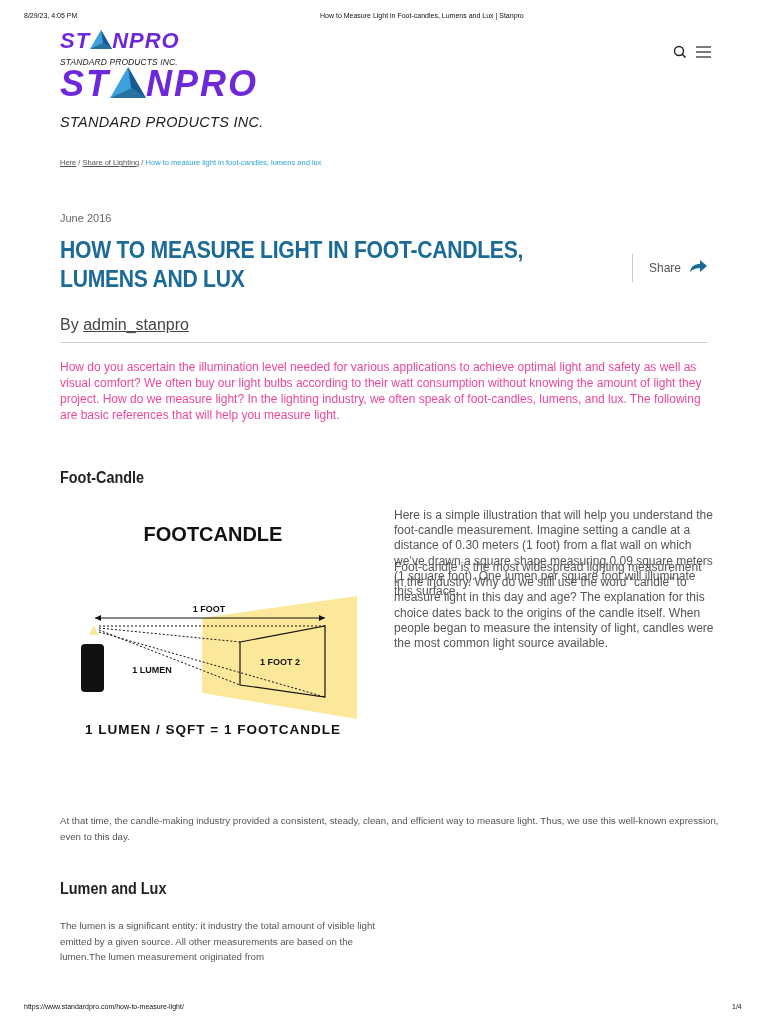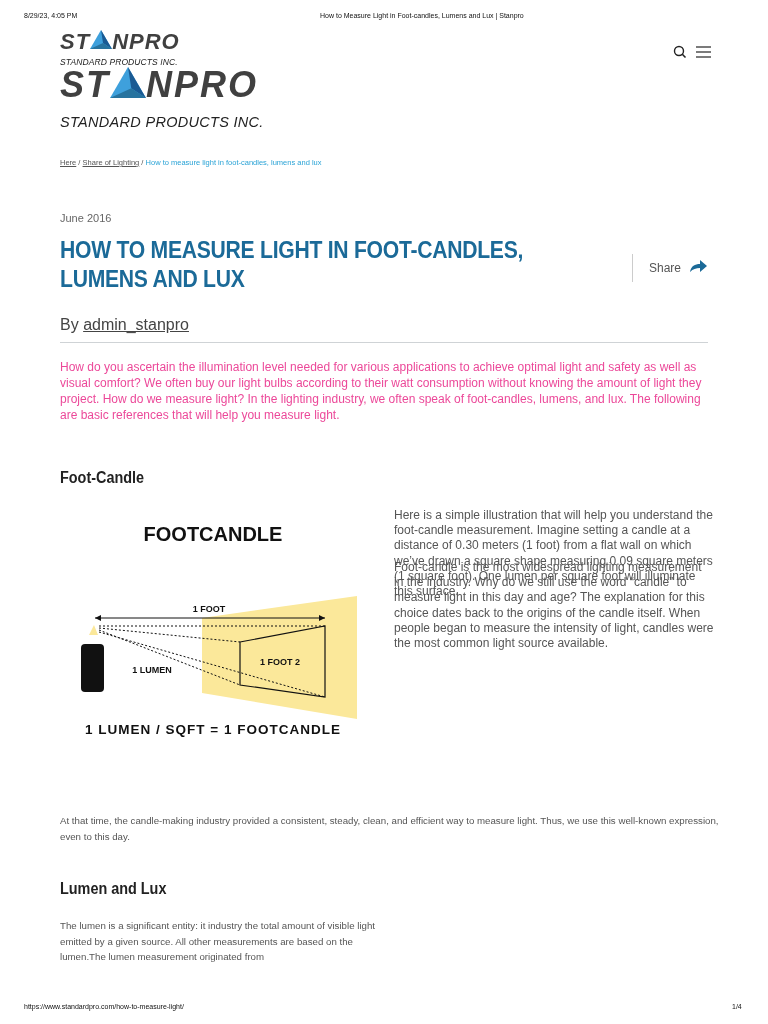--- a/index.html
+++ b/index.html
@@ -8,21 +8,21 @@
 
   .print-header, .print-footer { position: absolute; left: 0; width: 768px; font-size: 7px; color: #111; font-family: "Liberation Sans", sans-serif; }
   .print-header { top: 12px; }
   .print-header .date { position: absolute; left: 24px; }
   .print-header .ptitle { position: absolute; left: 320px; }
   .print-footer { top: 1003px; }
   .print-footer .url { position: absolute; left: 24px; }
   .print-footer .page { position: absolute; left: 732px; }
 
   .logo { position: absolute; left: 60px; }
-  .logo .wordmark { font-family: "Liberation Sans", sans-serif; font-weight: 900; font-style: italic; color: #404040; letter-spacing: 1px; display: flex; align-items: center; }
+  .logo .wordmark { font-family: "Liberation Sans", sans-serif; font-weight: 900; font-style: italic; color: #6d28d9; letter-spacing: 1px; display: flex; align-items: flex-start; }
   .logo .tri { display: inline-block; position: relative; }
   .logo .sub { font-family: "Liberation Sans", sans-serif; color: #222; font-style: italic; }
   .logo-small { top: 30px; }
   .logo-small .wordmark { font-size: 22px; line-height: 22px; }
   .logo-small .sub { font-size: 8.5px; margin-top: 4px; letter-spacing: 0.1px; }
   .logo-big { top: 67px; }
   .logo-big .wordmark { font-size: 36px; line-height: 34px; letter-spacing: 2px; }
   .logo-big .sub { font-size: 14.5px; margin-top: 11px; letter-spacing: 0.3px; }
 
   .header-icons { position: absolute; top: 44px; left: 672px; display: flex; gap: 7px; align-items: center; }

